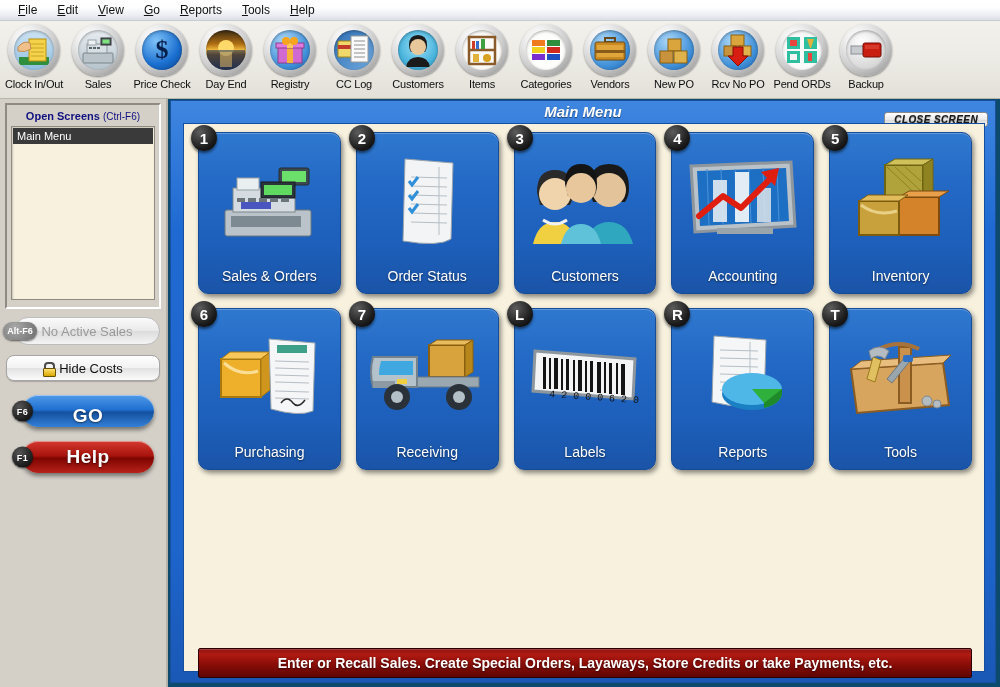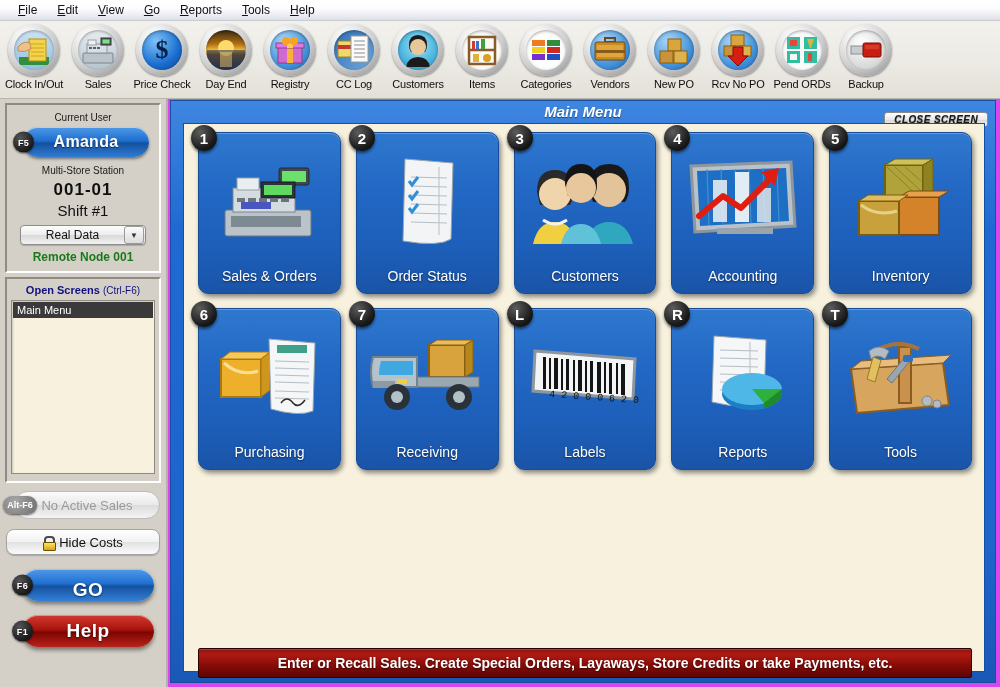--- a/index.html
+++ b/index.html
@@ -2,21 +2,21 @@
 <html><head>
 <meta charset="utf-8">
 <style>
   html,body{margin:0;padding:0;}
   body{
     width:1000px;height:687px;overflow:hidden;
     font-family:"Liberation Sans","DejaVu Sans",sans-serif;
     background:#d4d0c8;
     -webkit-font-smoothing:antialiased;
   }
-  #app{position:relative;width:1000px;height:687px;background:#d946ef;}
+  #app{position:relative;width:1000px;height:687px;background:#0c4a6e;}
 
   
   .menubar{
     position:absolute;left:0;top:0;width:1000px;height:21px;
     background:linear-gradient(to bottom,#ffffff 0%,#fdfdfe 40%,#eceef3 75%,#dcdfe6 100%);
     border-bottom:1px solid #c9cbd2;
     display:flex;align-items:center;padding-left:8px;box-sizing:border-box;
   }
   .menubar .mi{
     font-size:12px;color:#111;padding:2px 10px;cursor:default;line-height:14px;
@@ -437,35 +437,20 @@
         </svg>
           </div>
         </div>
       <div class="tb-label">Backup</div>
     </div>
 
   </div>
 
   <div class="sidebar">
 
-    <div class="panel">
-      <div class="lbl-small ctr">Current User</div>
-      <div class="user-pill">
-        <div class="fkey">F5</div>
-        <span>Amanda</span>
-      </div>
-      <div class="lbl-small ctr" style="margin-top:8px">Multi-Store Station</div>
-      <div class="station ctr">001-01</div>
-      <div class="shift ctr">Shift #1</div>
-      <div class="combo">
-        <div class="cval">Real Data</div>
-        <div class="carrow">▼</div>
-      </div>
-      <div class="node ctr">Remote Node 001</div>
-    </div>
 
     <div class="panel">
       <div class="panel-title">
         <span>Open Screens</span>
         <span class="k">(Ctrl-F6)</span>
       </div>
       <div class="listbox">
         <div class="listrow">Main Menu</div>
       </div>
     </div>

